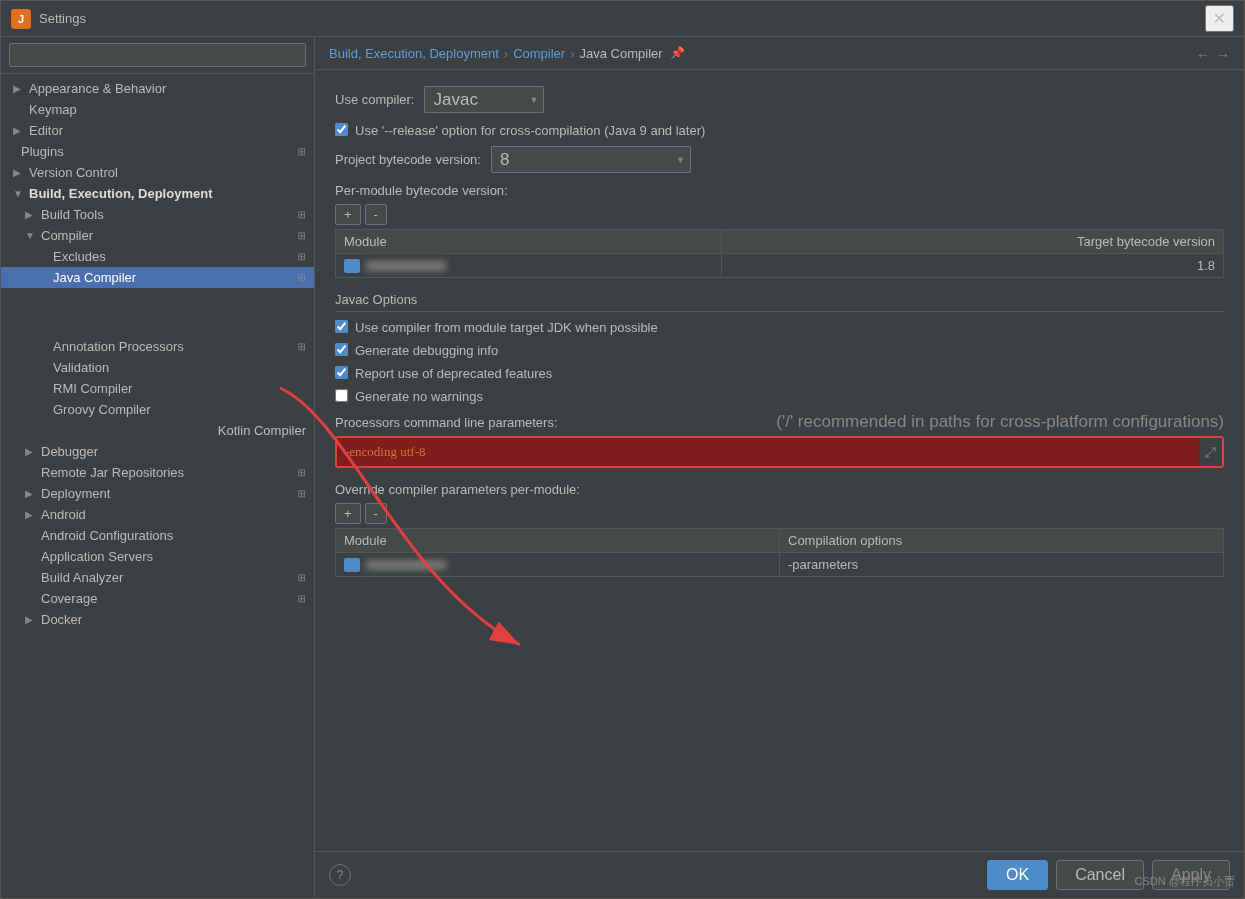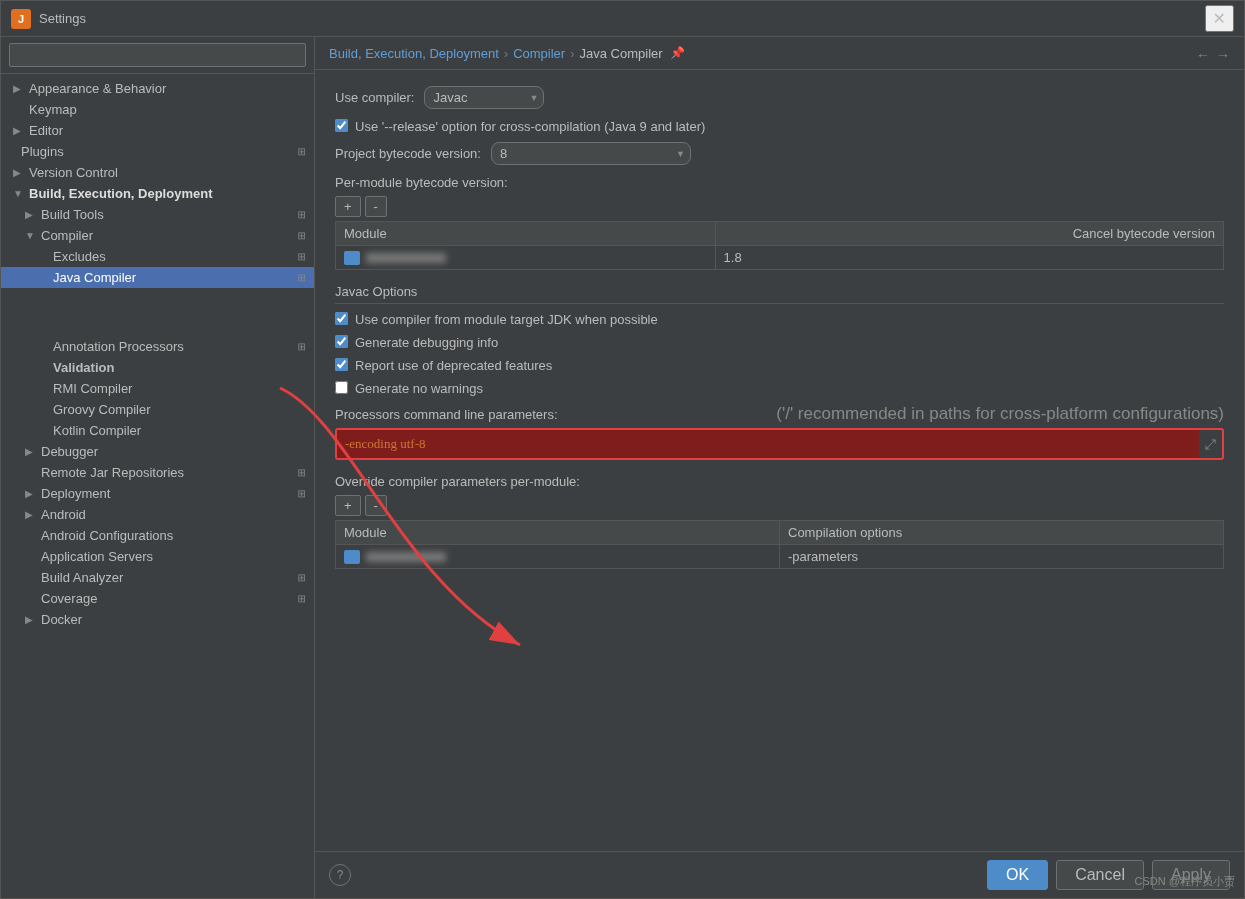--- a/index.html
+++ b/index.html
@@ -35,21 +35,21 @@
     .breadcrumb-sep { color: #777; margin: 0 5px; font-size: 13px; }
     .breadcrumb-current { color: #bbbbbb; font-size: 13px; }
     .breadcrumb-pin { margin-left: 8px; color: #888; font-size: 12px; }
     .nav-arrows { margin-left: auto; display: flex; gap: 6px; color: #888; font-size: 14px; }
 
     .panel-body { flex: 1; overflow-y: auto; padding: 16px 20px; }
 
     .form-row { display: flex; align-items: center; margin-bottom: 10px; }
     .form-label { color: #bbbbbb; margin-right: 10px; white-space: nowrap; }
 
-    .select-box { background: #45494a; border: 1px solid #6e7173; color: #bbbbbb; padding: 3px 24px 3px 8px; font-size: 13px; border-radius: 8px; appearance: none; -webkit-appearance: none; position: relative; cursor: pointer; min-width: 120px; }
+    .select-box { background: #45494a; border: 1px solid #6e7173; color: #bbbbbb; padding: 3px 24px 3px 8px; font-size: 17px; border-radius: 1px; appearance: none; -webkit-appearance: none; position: relative; cursor: pointer; min-width: 120px; }
     .select-wrapper { position: relative; display: inline-block; }
     .select-wrapper::after { content: '▼'; position: absolute; right: 6px; top: 50%; transform: translateY(-50%); font-size: 9px; color: #888; pointer-events: none; }
 
     .checkbox-row { display: flex; margin-bottom: 8px; }
     .checkbox-row input[type=checkbox] { margin-right: 7px; accent-color: #4d8cc8; width: 13px; height: 13px; }
     .checkbox-label { color: #bbbbbb; font-size: 13px; }
 
     .table-toolbar { display: flex; gap: 4px; margin-bottom: 4px; }
     .tbl-btn { background: #45494a; border: 1px solid #6e7173; color: #bbbbbb; padding: 2px 8px; cursor: pointer; font-size: 13px; border-radius: 2px; }
 
@@ -153,33 +153,33 @@
           <div class="tree-item selected" style="padding-left: 36px;">
             <span class="arrow"></span>
             <span class="label">Java Compiler</span>
             <span class="ext-icon">⊞</span>
           </div>
           <div class="tree-item" style="padding-left: 36px; margin-top: 48px;">
             <span class="arrow"></span>
             <span class="label">Annotation Processors</span>
             <span class="ext-icon">⊞</span>
           </div>
-          <div class="tree-item" style="padding-left: 36px; font-weight: bold;">
+          <div class="tree-item" style="padding-left: 36px;">
             <span class="arrow"></span>
             <span class="label">Validation</span>
           </div>
           <div class="tree-item" style="padding-left: 36px;">
             <span class="arrow"></span>
             <span class="label">RMI Compiler</span>
           </div>
           <div class="tree-item" style="padding-left: 36px;">
             <span class="arrow"></span>
             <span class="label">Groovy Compiler</span>
           </div>
-          <div class="tree-item" style="padding-left: 36px;">
+          <div class="tree-item" style="padding-left: 28px; text-align: right;">
             <span class="arrow"></span>
             <span class="label">Kotlin Compiler</span>
           </div>
           <div class="tree-item" style="padding-left: 24px;">
             <span class="arrow">▶</span>
             <span class="label">Debugger</span>
           </div>
           <div class="tree-item" style="padding-left: 24px; justify-content: flex-end;">
             <span class="arrow"></span>
             <span class="label">Remote Jar Repositories</span>
@@ -267,32 +267,32 @@
 
         <div class="table-toolbar">
           <button class="tbl-btn">+</button>
           <button class="tbl-btn">-</button>
         </div>
 
         <table class="data-table" style="margin-bottom:12px;">
           <thead>
             <tr>
               <th>Module</th>
-              <th style="text-align:right;">Cancel bytecode version</th>
+              <th style="text-align:right;">Target bytecode version</th>
             </tr>
           </thead>
           <tbody>
             <tr>
               <td>
                 <div class="module-cell">
                   <span class="module-icon"></span>
                   <span class="module-blurred"></span>
                 </div>
               </td>
-              <td style="text-align:left;">1.8</td>
+              <td style="text-align:right;">1.8</td>
             </tr>
           </tbody>
         </table>
 
         <div class="javac-options-section">
           <div class="section-header">Javac Options</div>
 
           <div class="checkbox-row">
             <input type="checkbox" id="opt1" checked="" style="">
             <label class="checkbox-label" for="opt1">Use compiler from module target JDK when possible</label>

